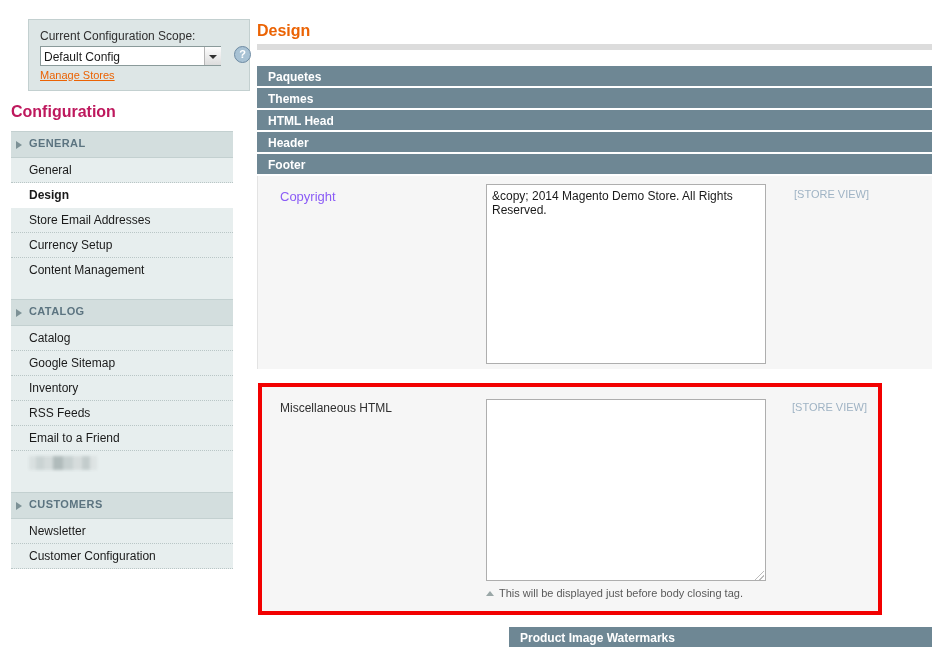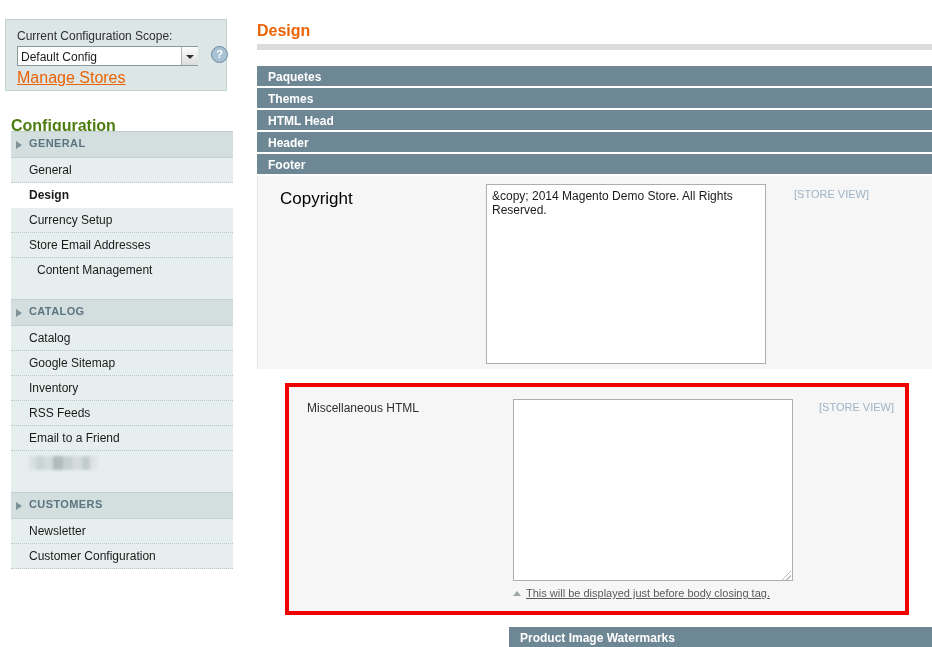--- a/index.html
+++ b/index.html
@@ -25,21 +25,21 @@
   .left-col {
     position: absolute;
     left: 0;
     top: 0;
     width: 245px;
     height: 647px;
   }
 
   .scope-box {
     position: absolute;
-    left: 5px;
+    left: 28px;
     top: 19px;
     width: 222px;
     height: 72px;
     background: #dde6e6;
     border: 1px solid #c3d0d0;
     box-sizing: border-box;
   }
   .scope-label {
     position: absolute;
     left: 11px;
@@ -102,33 +102,33 @@
     color: #ffffff;
     font-size: 11px;
     font-weight: bold;
     line-height: 15px;
     text-align: center;
   }
   .manage-stores {
     position: absolute;
     left: 11px;
     top: 49px;
-    font-size: 16px;
+    font-size: 11px;
     color: #eb6304;
     text-decoration: underline;
     cursor: pointer;
   }
 
   .config-title {
     position: absolute;
     left: 11px;
-    top: 117px;
+    top: 103px;
     font-size: 16px;
     font-weight: bold;
-    color: #4d7c0f;
+    color: #be185d;
   }
 
   .nav {
     position: absolute;
     left: 11px;
     top: 131px;
     width: 222px;
     border-top: 1px solid #c3d0d0;
     background: #e7eeee;
     box-sizing: border-box;
@@ -166,21 +166,21 @@
     height: 25px;
     line-height: 25px;
     padding-left: 18px;
     font-size: 12px;
     color: #1a1a1a;
     border-bottom: 1px dotted #b9c6c6;
     box-sizing: border-box;
     cursor: pointer;
     white-space: nowrap;
   }
-  .nav-item.no-dot { border-bottom: none; margin-left: 8px; }
+  .nav-item.no-dot { border-bottom: none; }
   .nav-item.active {
     font-weight: bold;
     background: #ffffff;
     border-bottom: none;
     width: 232px;
   }
   .nav-item.blurred {
     border-bottom: none;
   }
   .blur-block {
@@ -256,22 +256,22 @@
 
   .field-row {
     position: relative;
     box-sizing: border-box;
   }
   .field-row.copyright { height: 193px; padding-top: 12px; }
   .field-label {
     position: absolute;
     left: 22px;
     top: 13px;
-    font-size: 17px;
-    color: #000000;
+    font-size: 13px;
+    color: #8b5cf6;
     white-space: nowrap;
   }
   .field-ta {
     position: absolute;
     left: 228px;
     top: 8px;
     width: 280px;
     height: 180px;
     box-sizing: border-box;
     background: #ffffff;
@@ -296,21 +296,20 @@
   
   .misc-wrap {
     position: absolute;
     left: 258px;
     top: 383px;
     width: 624px;
     height: 232px;
     border: 4px solid #f20000;
     box-sizing: border-box;
     background: #f6f6f6;
-    margin-left: 27px;
   }
   .misc-label {
     position: absolute;
     left: 18px;
     top: 14px;
     font-size: 12px;
     color: #2f2f2f;
     white-space: nowrap;
   }
   .misc-ta {
@@ -348,21 +347,20 @@
     color: #9fb3c4;
     white-space: nowrap;
   }
   .misc-hint {
     position: absolute;
     left: 224px;
     top: 200px;
     font-size: 11px;
     color: #5a5a5a;
     white-space: nowrap;
-    text-decoration: underline;
   }
   .hint-tri {
     display: inline-block;
     width: 0;
     height: 0;
     border-left: 4px solid transparent;
     border-right: 4px solid transparent;
     border-bottom: 5px solid #9aa7a7;
     margin-right: 5px;
     vertical-align: 1px;
@@ -397,22 +395,22 @@
     <div class="config-title">Configuration</div>
 
     <div class="nav">
 
       <div class="nav-group">
         <span class="tri"></span>
         <span class="gtext">GENERAL</span>
       </div>
       <div class="nav-item">General</div>
       <div class="nav-item active">Design</div>
+      <div class="nav-item">Store Email Addresses</div>
       <div class="nav-item">Currency Setup</div>
-      <div class="nav-item">Store Email Addresses</div>
       <div class="nav-item no-dot">Content Management</div>
       <div class="nav-spacer"></div>
 
       <div class="nav-group">
         <span class="tri"></span>
         <span class="gtext">CATALOG</span>
       </div>
       <div class="nav-item">Catalog</div>
       <div class="nav-item">Google Sitemap</div>
       <div class="nav-item">Inventory</div>

